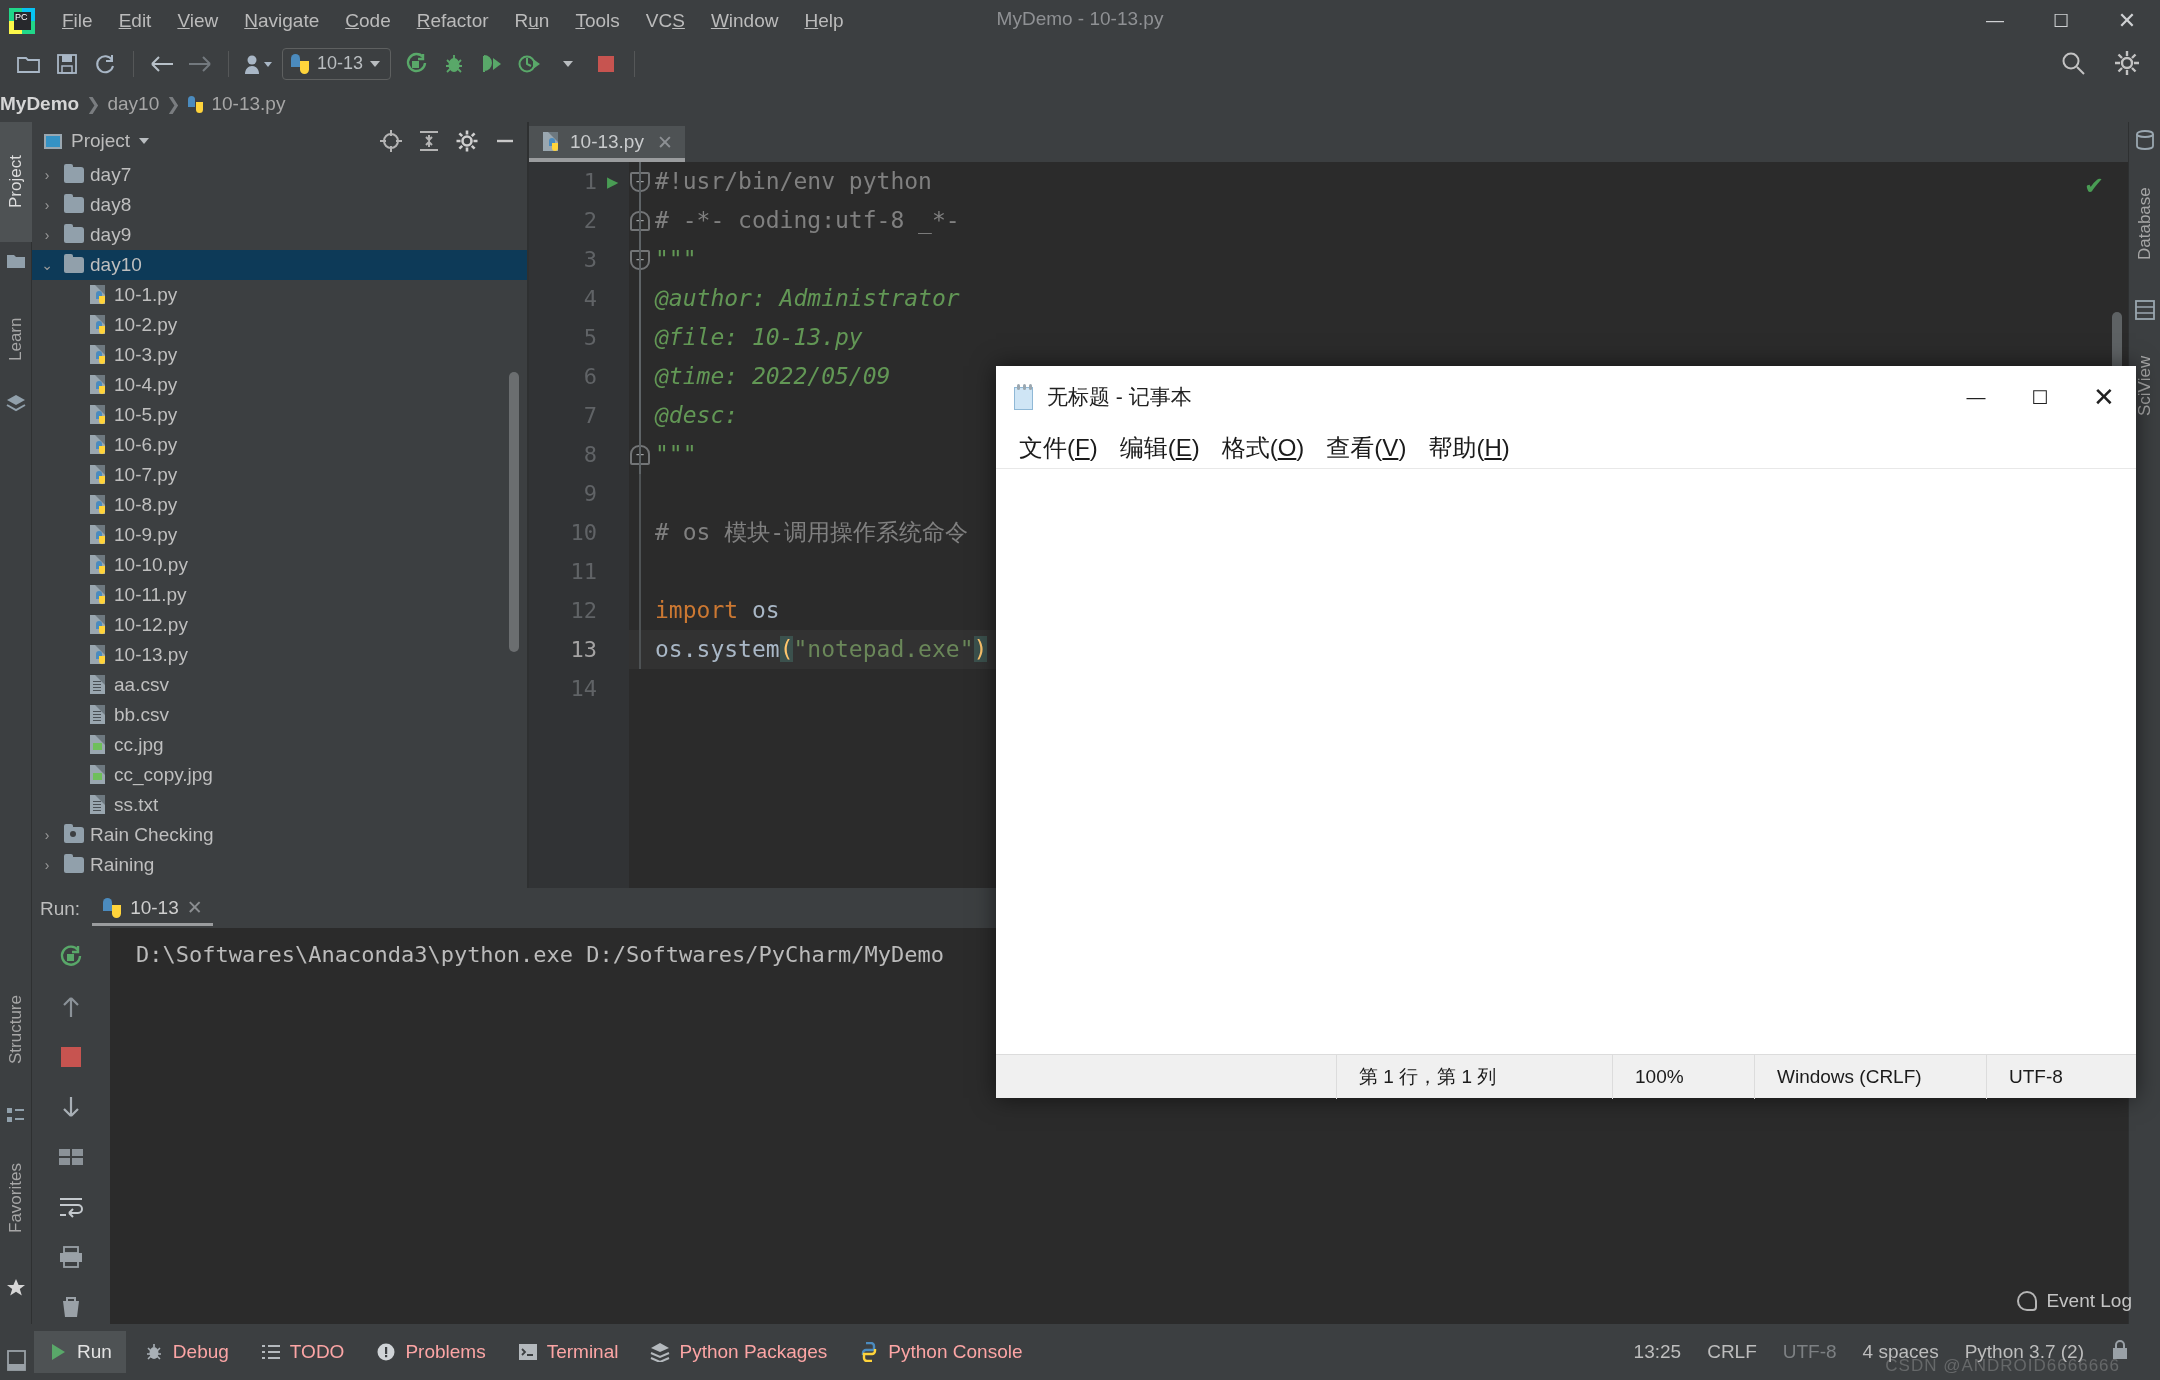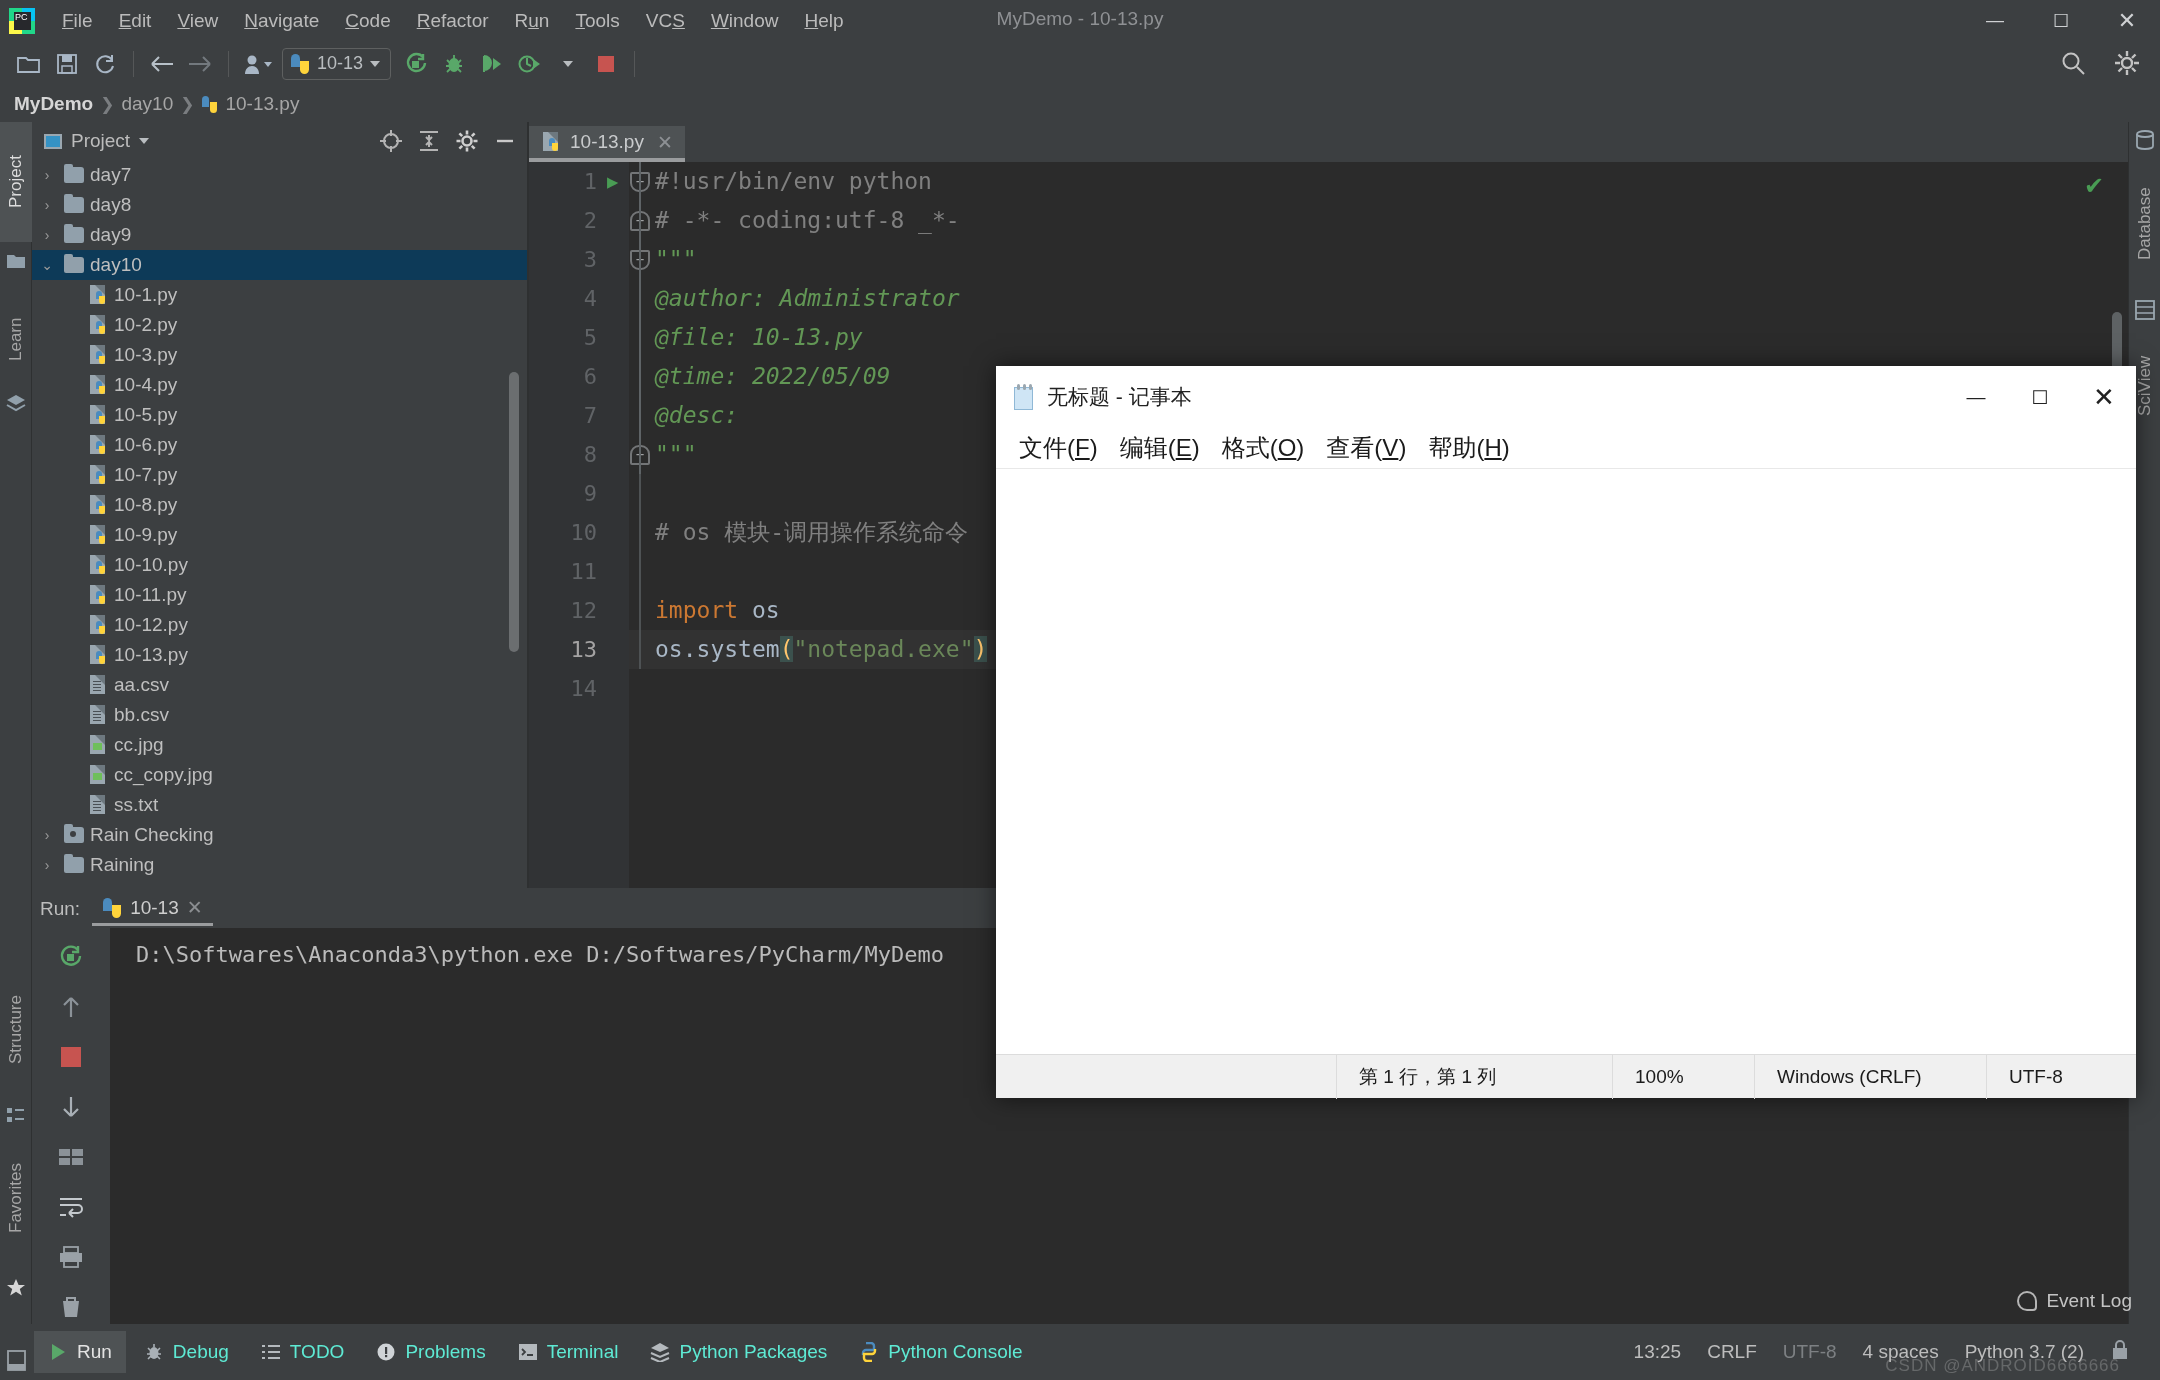--- a/index.html
+++ b/index.html
@@ -65,21 +65,21 @@
   }
   .py-ico { width: 20px; height: 20px; position: relative; flex:none; }
   .py-ico .b1 { position:absolute; left:1px; top:0px; width:9px; height:13px; background:#4b8bbe; border-radius: 5px 5px 0 0;}
   .py-ico .b2 { position:absolute; right:1px; bottom:0px; width:9px; height:13px; background:#ffd43b; border-radius: 0 0 5px 5px;}
   .caret { width:0;height:0;border-left:5px solid transparent;border-right:5px solid transparent;border-top:6px solid #b9bdc0; }
   .tb-right { position:absolute; right: 14px; top: 3px; display:flex; gap: 16px; }
 
   
   .breadcrumb {
     position: absolute; left: 0; top: 86px; width: 2160px; height: 36px;
-    background: #3c3f41; display: flex; align-items: center; padding-left: 14px;
+    background: #3c3f41; display: flex; align-items: center; 
     gap: 7px; color: #a6a6a6; font-size: 19px;
   }
   .bc-strong { color:#d6d6d6; font-weight: bold; }
   .bc-sep { color:#7a7d80; font-size: 17px; }
   .bc-py { width:17px;height:17px;position:relative; }
   .bc-py .b1 { position:absolute; left:1px; top:0; width:7px;height:11px;background:#4b8bbe;border-radius:4px 4px 0 0;}
   .bc-py .b2 { position:absolute; right:1px; bottom:0; width:7px;height:11px;background:#ffd43b;border-radius:0 0 4px 4px;}
 
   
   .leftstrip {
@@ -227,21 +227,21 @@
   }
 
   
   .statusbar {
     position: absolute; left:0; bottom: 0; width: 2160px; height: 56px;
     background: #3c3f41; display:flex; align-items:center;
   }
   .stbar-tabs { display:flex; align-items:center; height: 42px; padding-left: 34px; gap: 4px;}
   .sbtab {
     display:flex; align-items:center; gap: 9px; height: 42px; padding: 0 14px;
-    color:#5eead4; font-size: 19px;
+    color:#fca5a5; font-size: 19px;
   }
   .sbtab.sel { background:#4e5254; color:#e3e3e3; }
   .sb-right {
     margin-left:auto; display:flex; align-items:center; gap: 26px; padding-right: 30px;
     color:#bdbdbd; font-size: 19px;
   }
   .sb-right .dim { color:#7d8083; }
   .eventlog {
     position:absolute; right: 28px; top: -34px; display:flex; align-items:center; gap: 9px;
     color:#c4c4c4; font-size: 19px;

